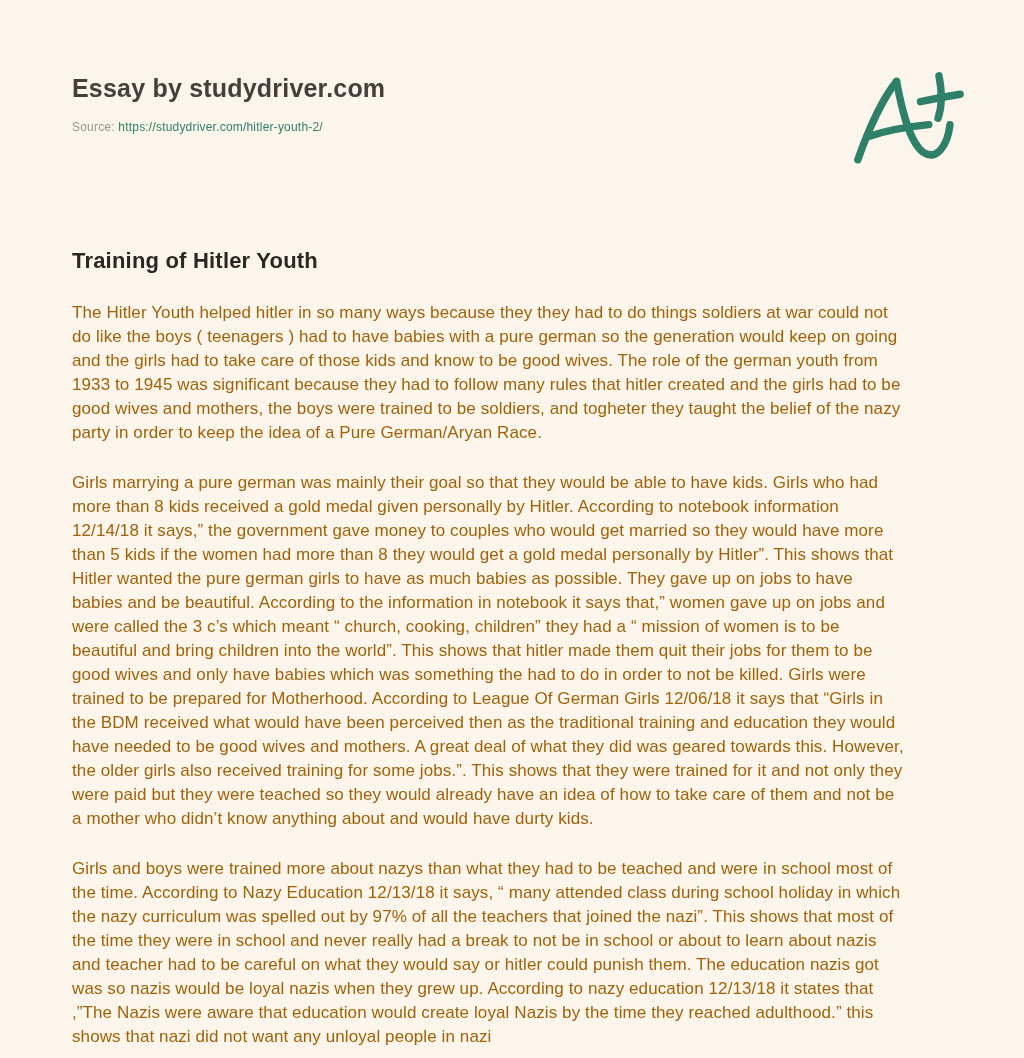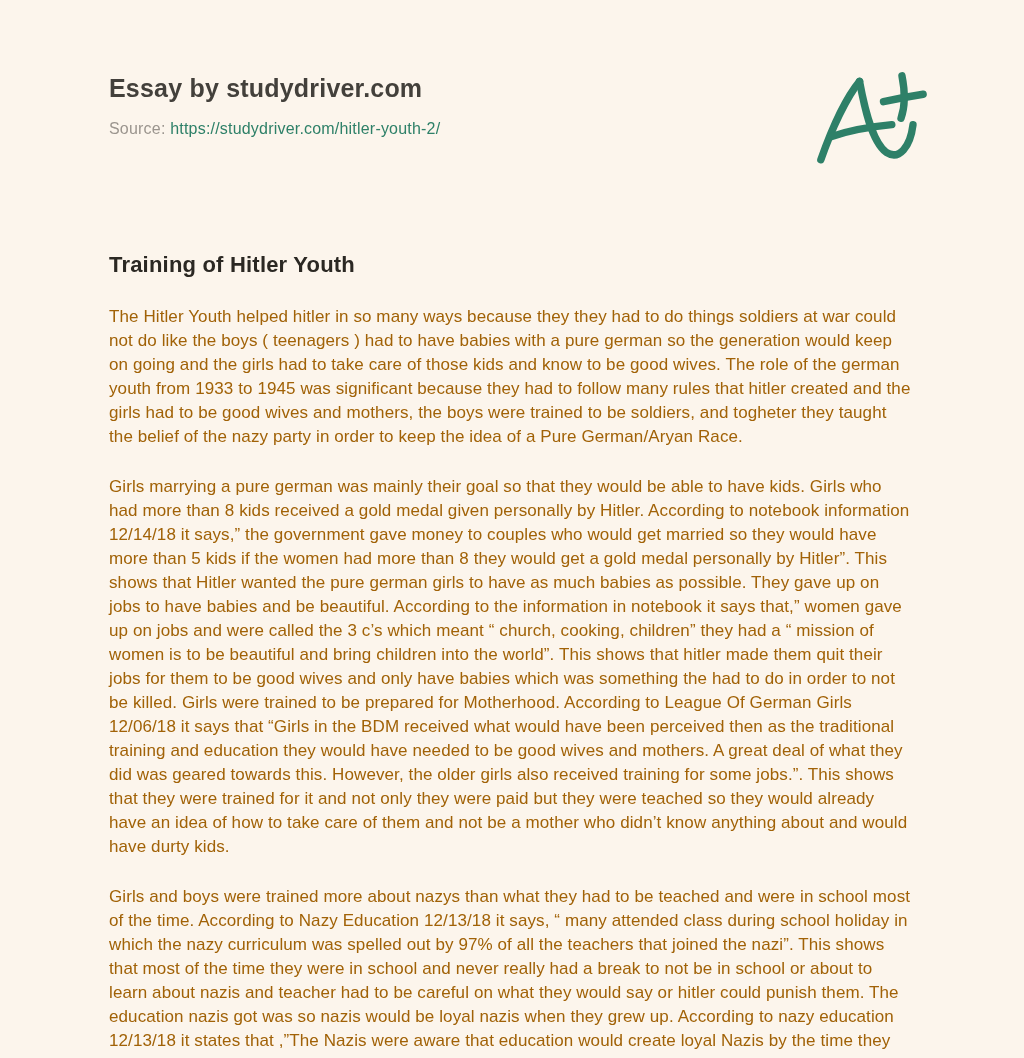--- a/index.html
+++ b/index.html
@@ -8,36 +8,36 @@
     width: 1024px;
     height: 1058px;
     background: #fcf5ec;
     font-family: "Liberation Sans", "DejaVu Sans", sans-serif;
     overflow: hidden;
   }
   .page {
     position: relative;
     width: 1024px;
     height: 1058px;
-    padding: 0 109px;
+    padding: 0 72px;
   }
   .doc-header {
     position: relative;
     padding-top: 74px;
   }
   .doc-header h1 {
     margin: 0;
     font-size: 25px;
     font-weight: 700;
     color: #43403b;
     letter-spacing: 0.2px;
   }
   .source-line {
     margin-top: 17px;
-    font-size: 16px;
+    font-size: 12px;
     color: #9b958e;
     letter-spacing: 0.2px;
   }
   .source-line a {
     color: #2e8068;
     text-decoration: none;
   }
   .logo {
     position: absolute;
     top: 62px;

